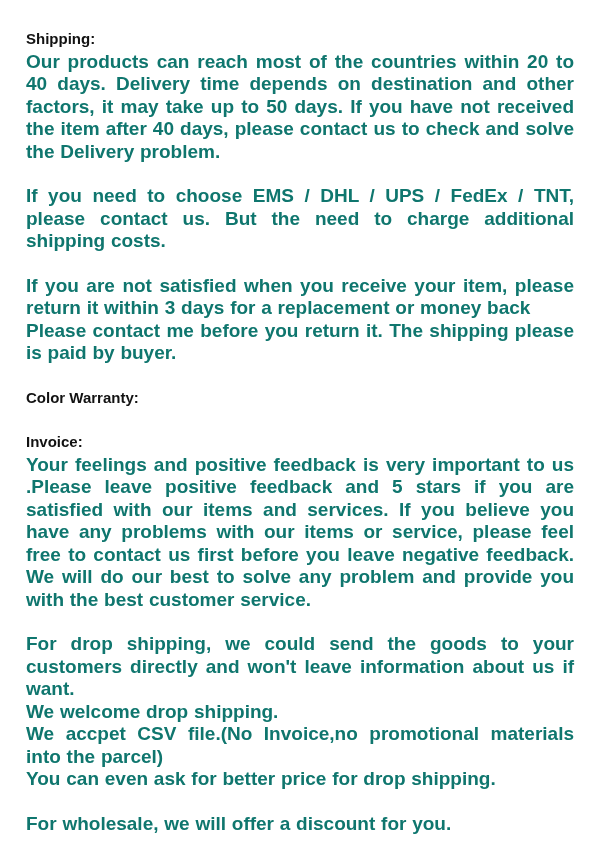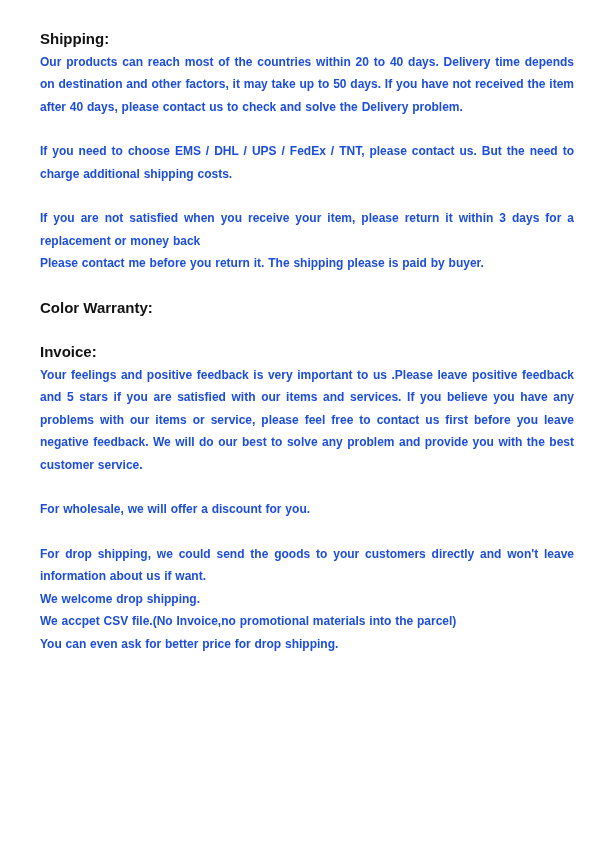--- a/index.html
+++ b/index.html
@@ -10,38 +10,38 @@
     width: 600px;
     height: 849px;
     background: #ffffff;
     overflow: hidden;
     font-family: "Liberation Sans", sans-serif;
   }
   .page {
     box-sizing: border-box;
     width: 600px;
     height: 849px;
-    padding: 28px 26px 20px 40px;
+    padding: 28px 26px 20px 26px;
     color: #121212;
   }
   .section {
     margin: 0 0 22px 0;
   }
   .heading {
     font-size: 15px;
     font-weight: 700;
     line-height: 22.5px;
     color: #121212;
     text-align: left;
   }
   .para {
-    font-size: 12px;
+    font-size: 19px;
     font-weight: 700;
     line-height: 22.5px;
-    color: #1d4ed8;
+    color: #0f766e;
     text-align: justify;
     word-spacing: 0.5px;
   }
 </style>
 </head>
 <body>
 
 <div class="page">
   <div id="sections">
       <div class="section">
@@ -56,22 +56,22 @@
         <div class="para">Please contact me before you return it. The shipping please is paid by buyer.</div>
       </div>
       <div class="section">
         <div class="heading">Color Warranty:</div>
       </div>
       <div class="section">
         <div class="heading">Invoice:</div>
         <div class="para">Your feelings and positive feedback is very important to us .Please leave positive feedback and 5 stars if you are satisfied with our items and services. If you believe you have any problems with our items or service, please feel free to contact us first before you leave negative feedback. We will do our best to solve any problem and provide you with the best customer service.</div>
       </div>
       <div class="section">
-        <div class="para">For wholesale, we will offer a discount for you.</div>
-      </div>
-      <div class="section">
         <div class="para">For drop shipping, we could send the goods to your customers directly and won't leave information about us if want.</div>
         <div class="para">We welcome drop shipping.</div>
         <div class="para">We accpet CSV file.(No Invoice,no promotional materials into the parcel)</div>
         <div class="para">You can even ask for better price for drop shipping.</div>
       </div>
+      <div class="section">
+        <div class="para">For wholesale, we will offer a discount for you.</div>
+      </div>
     </div>
 </div>
 
 </body></html>

